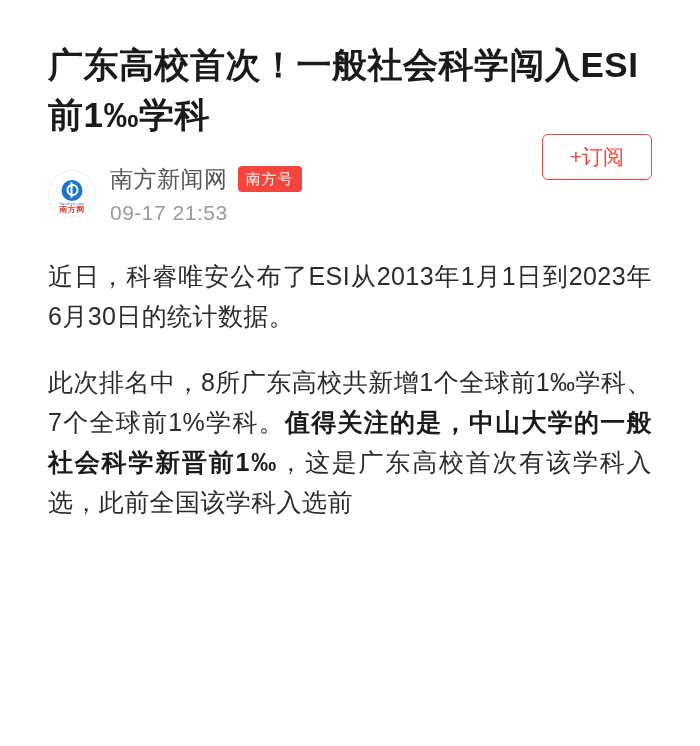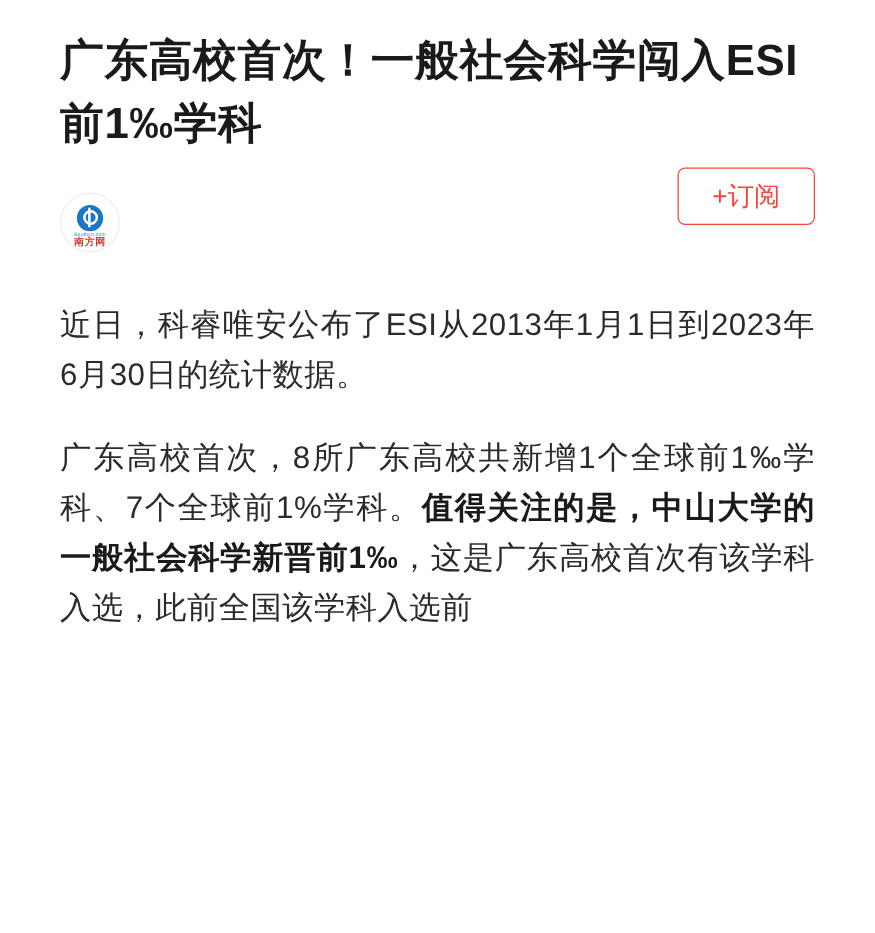--- a/index.html
+++ b/index.html
@@ -12,21 +12,21 @@
     height: 746px;
     overflow: hidden;
     font-family: "Liberation Sans", sans-serif;
     color: #222;
     -webkit-font-smoothing: antialiased;
   }
   .page {
     width: 700px;
     height: 528px;
     box-sizing: border-box;
-    padding: 0 48px;
+    padding: 16px 48px;
     position: relative;
   }
   .article-title {
     font-size: 35px;
     line-height: 50px;
     font-weight: bold;
     color: #1a1a1a;
     letter-spacing: 0.5px;
     margin: 0;
     padding-top: 24px;
@@ -169,22 +169,29 @@
 <div class="page">
 
   <h1 class="article-title">广东高校首次！一般社会科学闯入ESI前1‰学科</h1>
 
   <div class="source-row">
     <div class="avatar">
       <div class="globe"></div>
       <div class="dotcom">Southcn.com</div>
       <div class="cnlabel">南方网</div>
     </div>
+    <div class="source-meta">
+      <div class="source-name-line">
+        <span class="source-name">南方新闻网</span>
+        <span class="source-badge">南方号</span>
+      </div>
+      <div class="source-time">09-17 21:53</div>
+    </div>
   </div>
 
   <div class="subscribe-btn">+订阅</div>
 
   <div class="body-text">
     <p class="para"><span>近日，科睿唯安公布了ESI从2013年1月1日到2023年6月30日的统计数据。</span></p>
-    <p class="para"><span>广东高校首次，8所广东高校共新增1个全球前1‰学科、7个全球前1%学科。</span><b>值得关注的是，中山大学的一般社会科学新晋前1‰</b><span>，这是广东高校首次有该学科入选，此前全国该学科入选前</span></p>
+    <p class="para"><span>此次排名中，8所广东高校共新增1个全球前1‰学科、7个全球前1%学科。</span><b>值得关注的是，中山大学的一般社会科学新晋前1‰</b><span>，这是广东高校首次有该学科入选，此前全国该学科入选前</span></p>
   </div>
 
 </div>
 
 </body></html>

